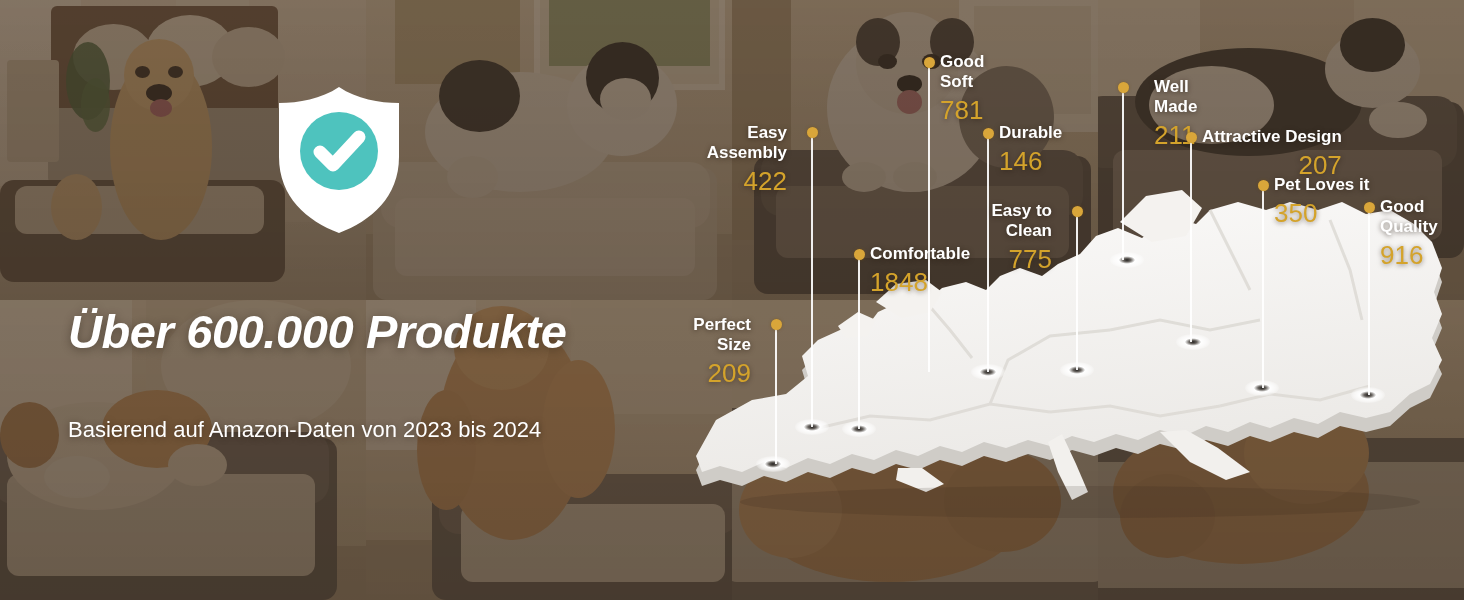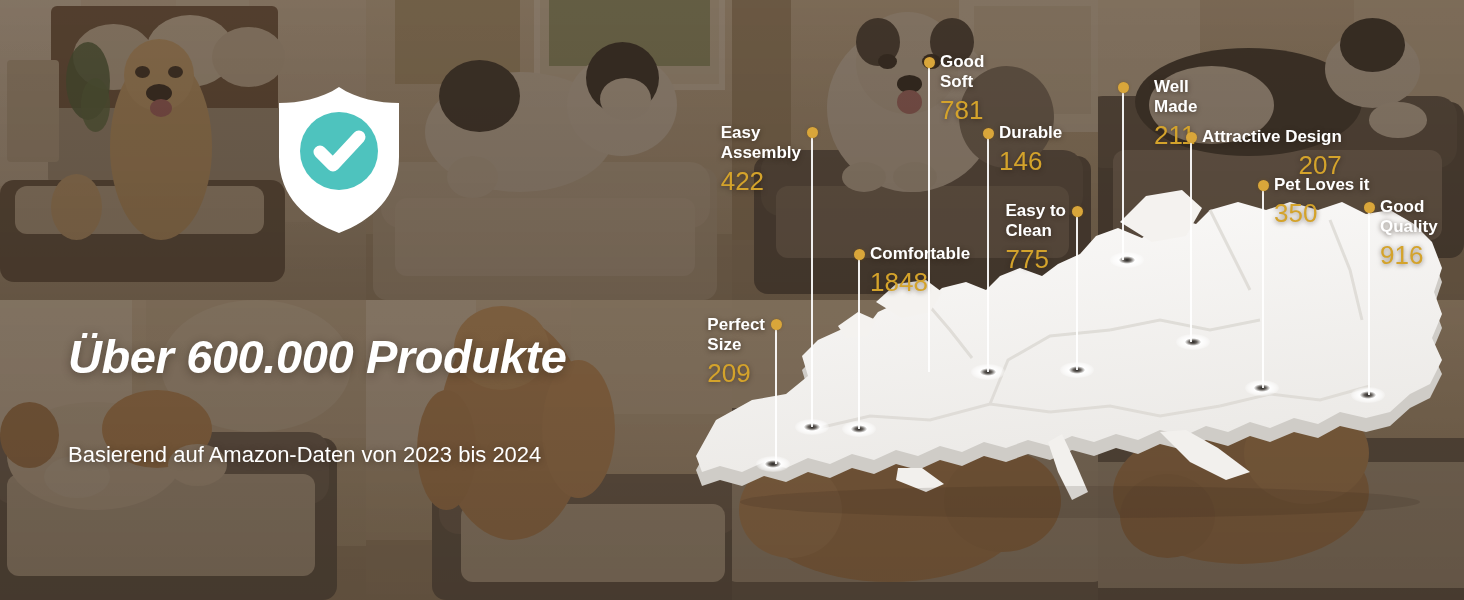--- a/index.html
+++ b/index.html
@@ -38,21 +38,21 @@
   }
   .tint2 {
     position:absolute; inset:0;
     background:rgba(104,86,66,.34);
   }
 
   
   .shield-badge { position:absolute; left:273px; top:85px; width:132px; height:150px; }
 
   
-  .headline-block { position:absolute; left:68px; top:305px; width:640px;margin-top:25px; }
+  .headline-block { position:absolute; left:68px; top:305px; width:640px; }
   .headline {
     font-size:47px; font-weight:bold; font-style:italic; color:#ffffff;
     line-height:1.17; letter-spacing:-0.4px;
     text-shadow:0 2px 10px rgba(40,28,18,.45);
   }
   .subline {
     margin-top:57px;
     font-size:22px; color:#ffffff; font-weight:normal;
     text-shadow:0 1px 6px rgba(40,28,18,.5);
   }
@@ -74,21 +74,21 @@
   .callout .ctext { position:absolute; white-space:nowrap; }
   .callout .clabel {
     font-size:17px; font-weight:bold; color:#ffffff; line-height:1.18;
     text-shadow:0 1px 5px rgba(40,28,18,.6);
   }
   .callout .cvalue {
     font-size:26px; font-weight:normal; color:#d4a32b; line-height:1.25;
     margin-top:2px; text-shadow:0 1px 5px rgba(40,28,18,.55);
   }
   .callout.right .ctext { left:12px; text-align:left; }
-  .callout.left  .ctext { right:10px; }
+  .callout.left  .ctext { right:24px; text-align:right; }
 
   .map-dot {
     position:absolute; width:34px; height:16px; transform:translate(-50%,-50%);
     background:radial-gradient(ellipse at center,
       rgba(25,22,20,.95) 0%, rgba(60,55,50,.75) 16%,
       rgba(255,255,255,.98) 34%, rgba(255,255,255,.55) 58%, rgba(255,255,255,0) 78%);
     border-radius:50%;
   }
 </style>
 </head>

